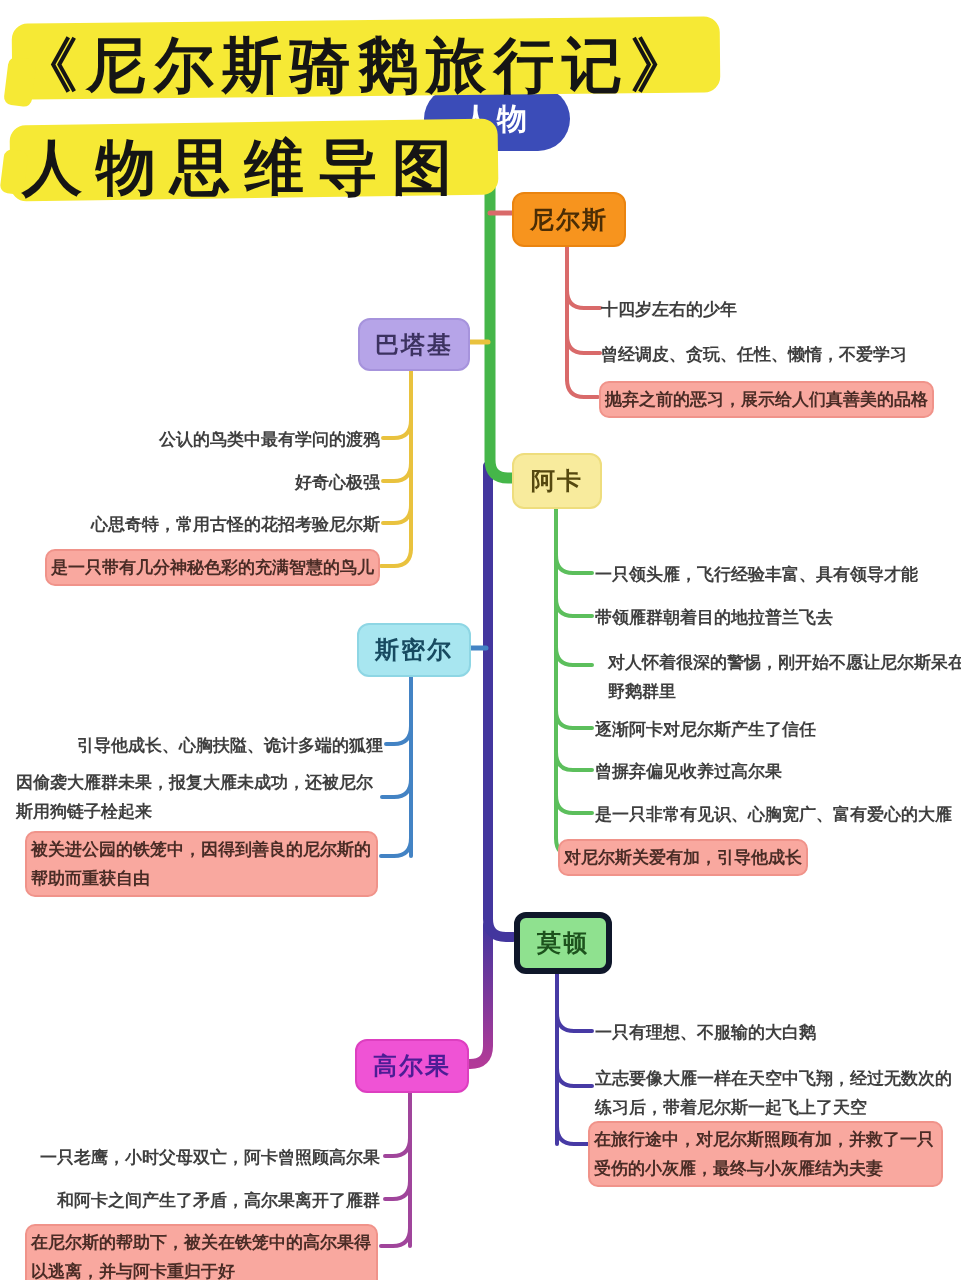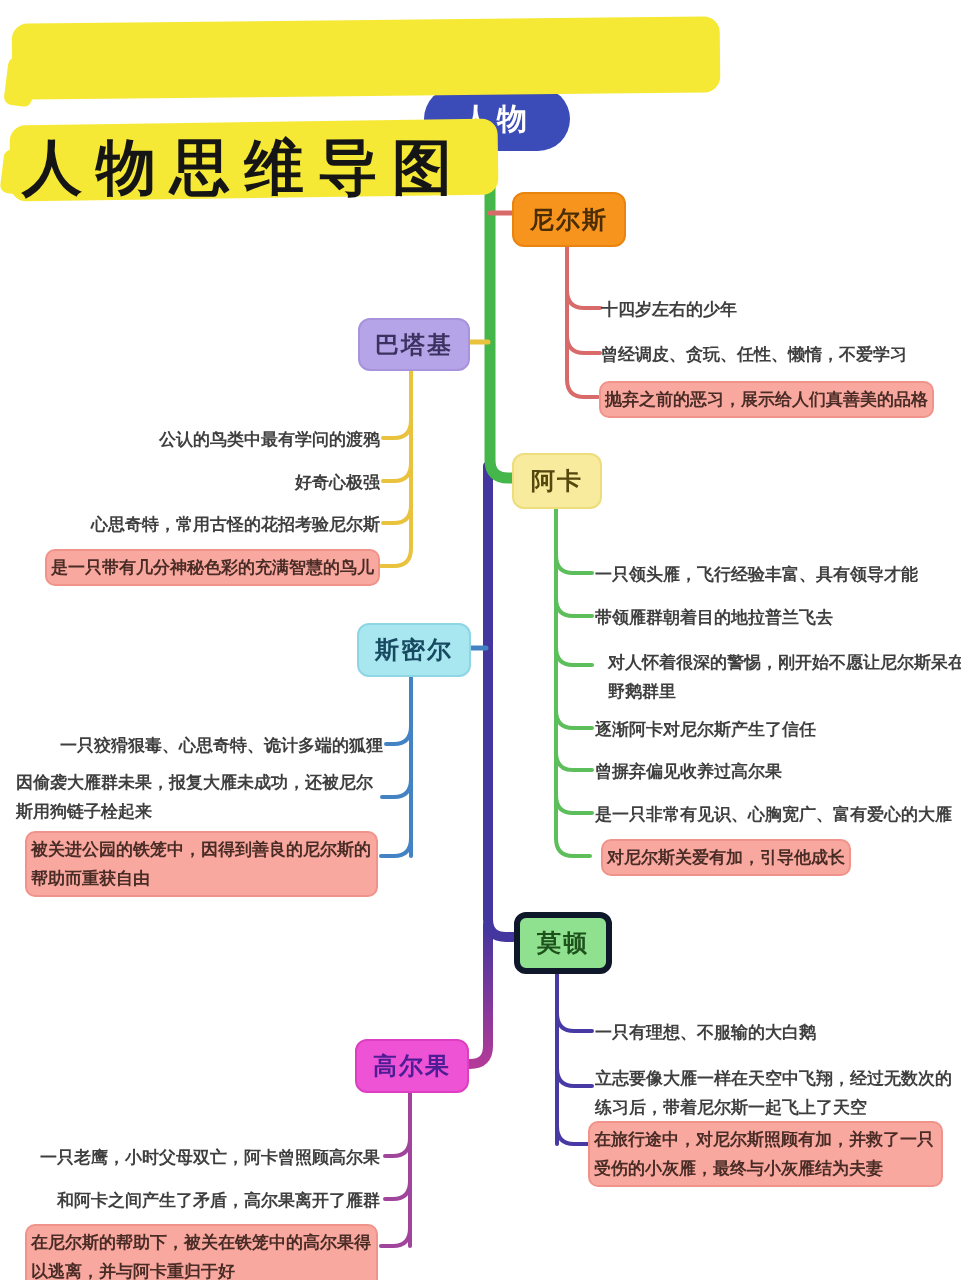--- a/index.html
+++ b/index.html
@@ -101,33 +101,34 @@
   <div class="leaf l" style="right:581px;top:468px;">好奇心极强</div>
   <div class="leaf l" style="right:581px;top:510px;">心思奇特，常用古怪的花招考验尼尔斯</div>
   <div class="hl" style="right:581px;top:549px;">是一只带有几分神秘色彩的充满智慧的鸟儿</div>
 
   <div class="leaf r" style="left:595px;top:560px;">一只领头雁，飞行经验丰富、具有领导才能</div>
   <div class="leaf r" style="left:595px;top:603px;">带领雁群朝着目的地拉普兰飞去</div>
   <div class="leaf r wrap" style="left:595px;top:648px;width:362px;margin-left:13px;">对人怀着很深的警惕，刚开始不愿让尼尔斯呆在野鹅群里</div>
   <div class="leaf r" style="left:595px;top:715px;">逐渐阿卡对尼尔斯产生了信任</div>
   <div class="leaf r" style="left:595px;top:757px;">曾摒弃偏见收养过高尔果</div>
   <div class="leaf r" style="left:595px;top:800px;">是一只非常有见识、心胸宽广、富有爱心的大雁</div>
-  <div class="hl" style="left:601px;top:839px;">对尼尔斯关爱有加，引导他成长</div>
+  <div class="hl" style="left:558px;top:839px;">对尼尔斯关爱有加，引导他成长</div>
 
-  <div class="leaf l" style="right:578px;top:731px;">一只狡猾狠毒、心思奇特、诡计多端的狐狸</div>
+  <div class="leaf l" style="right:578px;top:731px;">引导他成长、心胸扶隘、诡计多端的狐狸</div>
   <div class="leaf wrap" style="left:16px;top:768px;width:362px;">因偷袭大雁群未果，报复大雁未成功，还被尼尔斯用狗链子栓起来</div>
   <div class="hl wrap" style="right:583px;top:831px;width:341px;">被关进公园的铁笼中，因得到善良的尼尔斯的帮助而重获自由</div>
 
   <div class="leaf r" style="left:595px;top:1018px;">一只有理想、不服输的大白鹅</div>
   <div class="leaf r wrap" style="left:595px;top:1064px;width:362px;">立志要像大雁一样在天空中飞翔，经过无数次的练习后，带着尼尔斯一起飞上了天空</div>
   <div class="hl wrap" style="left:588px;top:1121px;width:343px;">在旅行途中，对尼尔斯照顾有加，并救了一只受伤的小灰雁，最终与小灰雁结为夫妻</div>
 
   <div class="leaf l" style="right:581px;top:1143px;">一只老鹰，小时父母双亡，阿卡曾照顾高尔果</div>
   <div class="leaf l" style="right:581px;top:1186px;">和阿卡之间产生了矛盾，高尔果离开了雁群</div>
   <div class="hl wrap" style="right:583px;top:1224px;width:341px;">在尼尔斯的帮助下，被关在铁笼中的高尔果得以逃离，并与阿卡重归于好</div>
 
   <div class="title-bar" style="left:12px;top:20px;width:708px;height:76px;transform:rotate(-0.6deg);"></div>
   <div class="title-bar" style="left:6px;top:58px;width:28px;height:48px;transform:rotate(7deg);border-radius:8px;"></div>
   <div class="title-bar" style="left:10px;top:122px;width:488px;height:76px;transform:rotate(-0.8deg);"></div>
   <div class="title-bar" style="left:2px;top:150px;width:24px;height:44px;transform:rotate(7deg);border-radius:8px;"></div>
+  <div class="title-text" style="left:18px;top:26px;letter-spacing:8px;">《尼尔斯骑鹅旅行记》</div>
   <div class="title-text" style="left:22px;top:128px;letter-spacing:14px;">人物思维导图</div>
 
 </div>
 
 </body></html>

